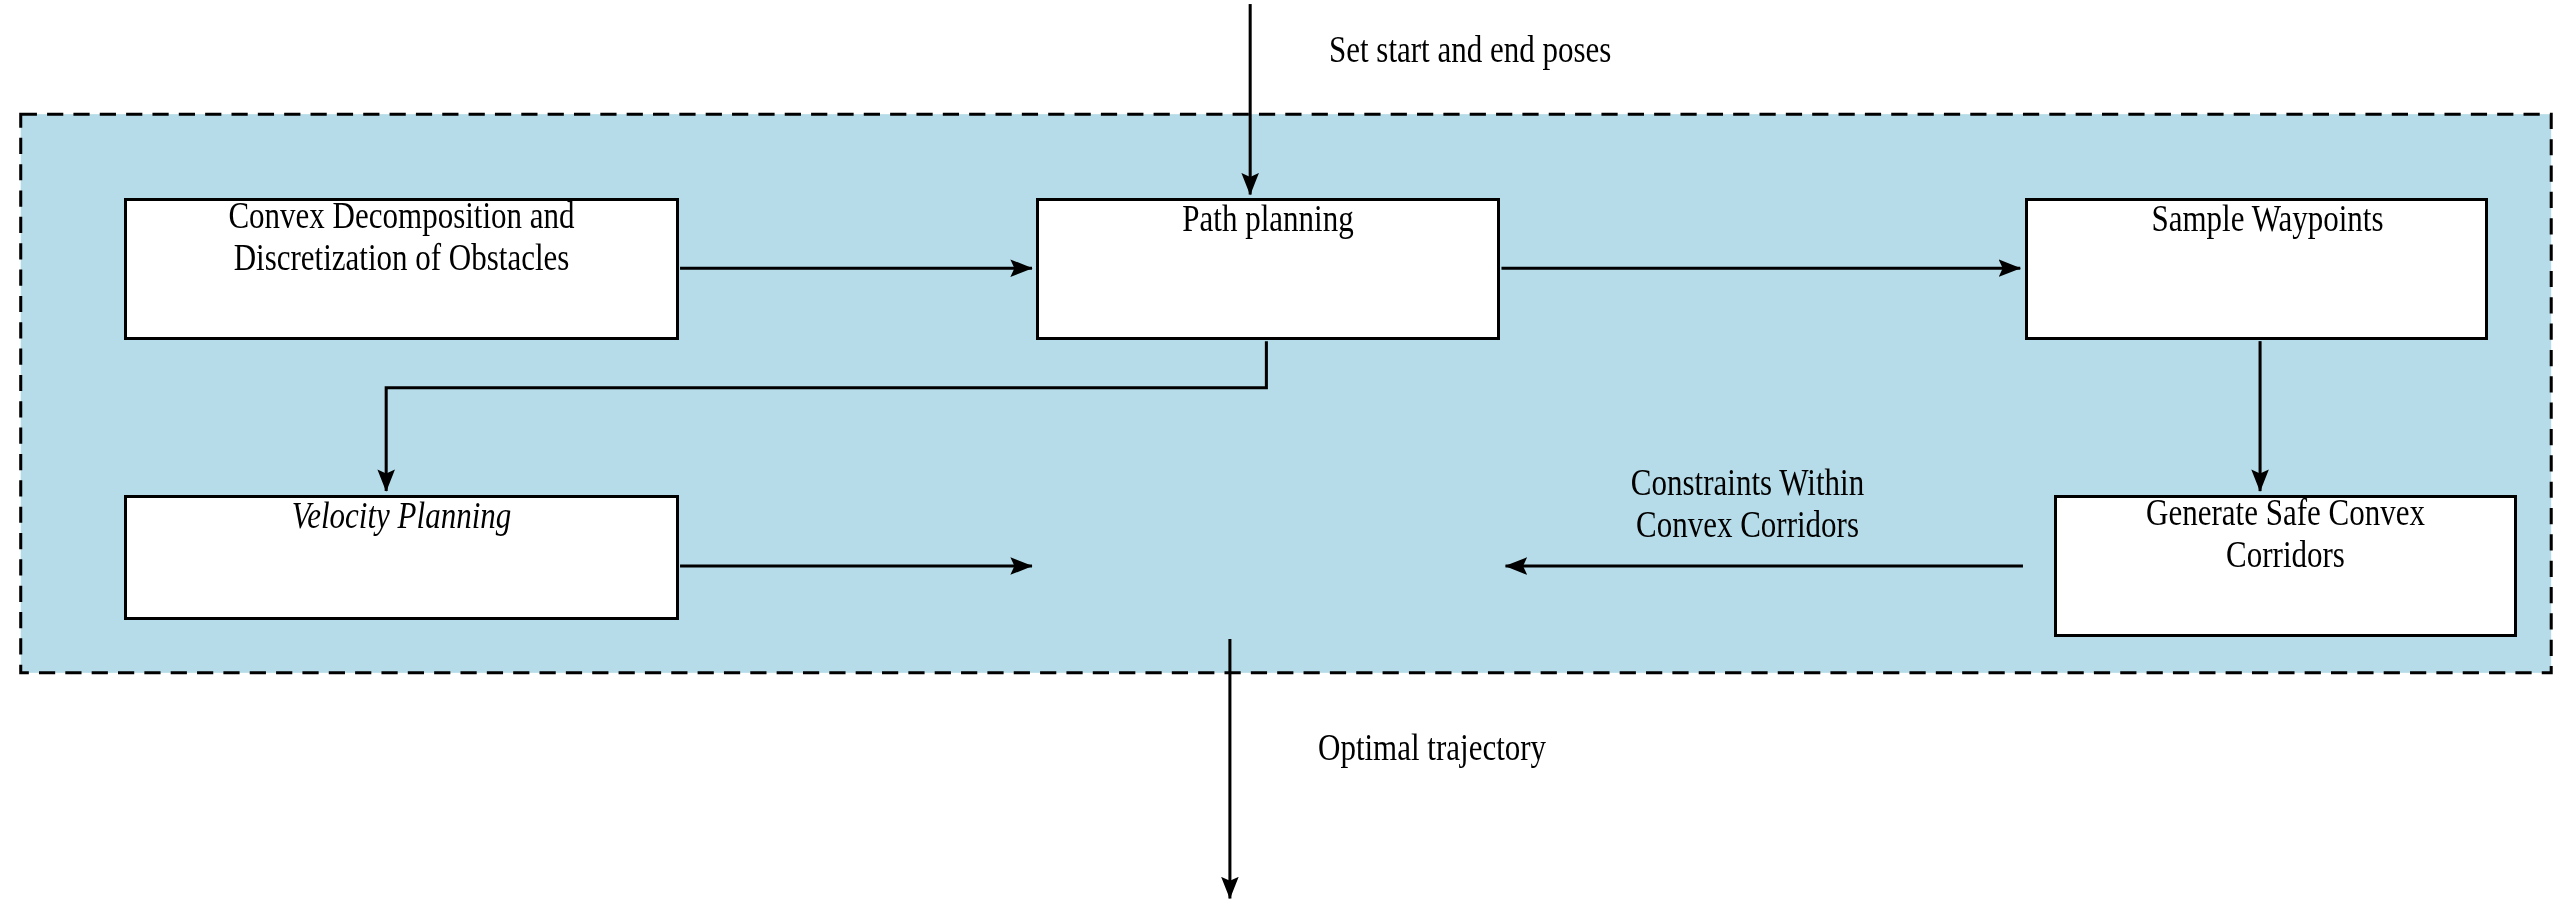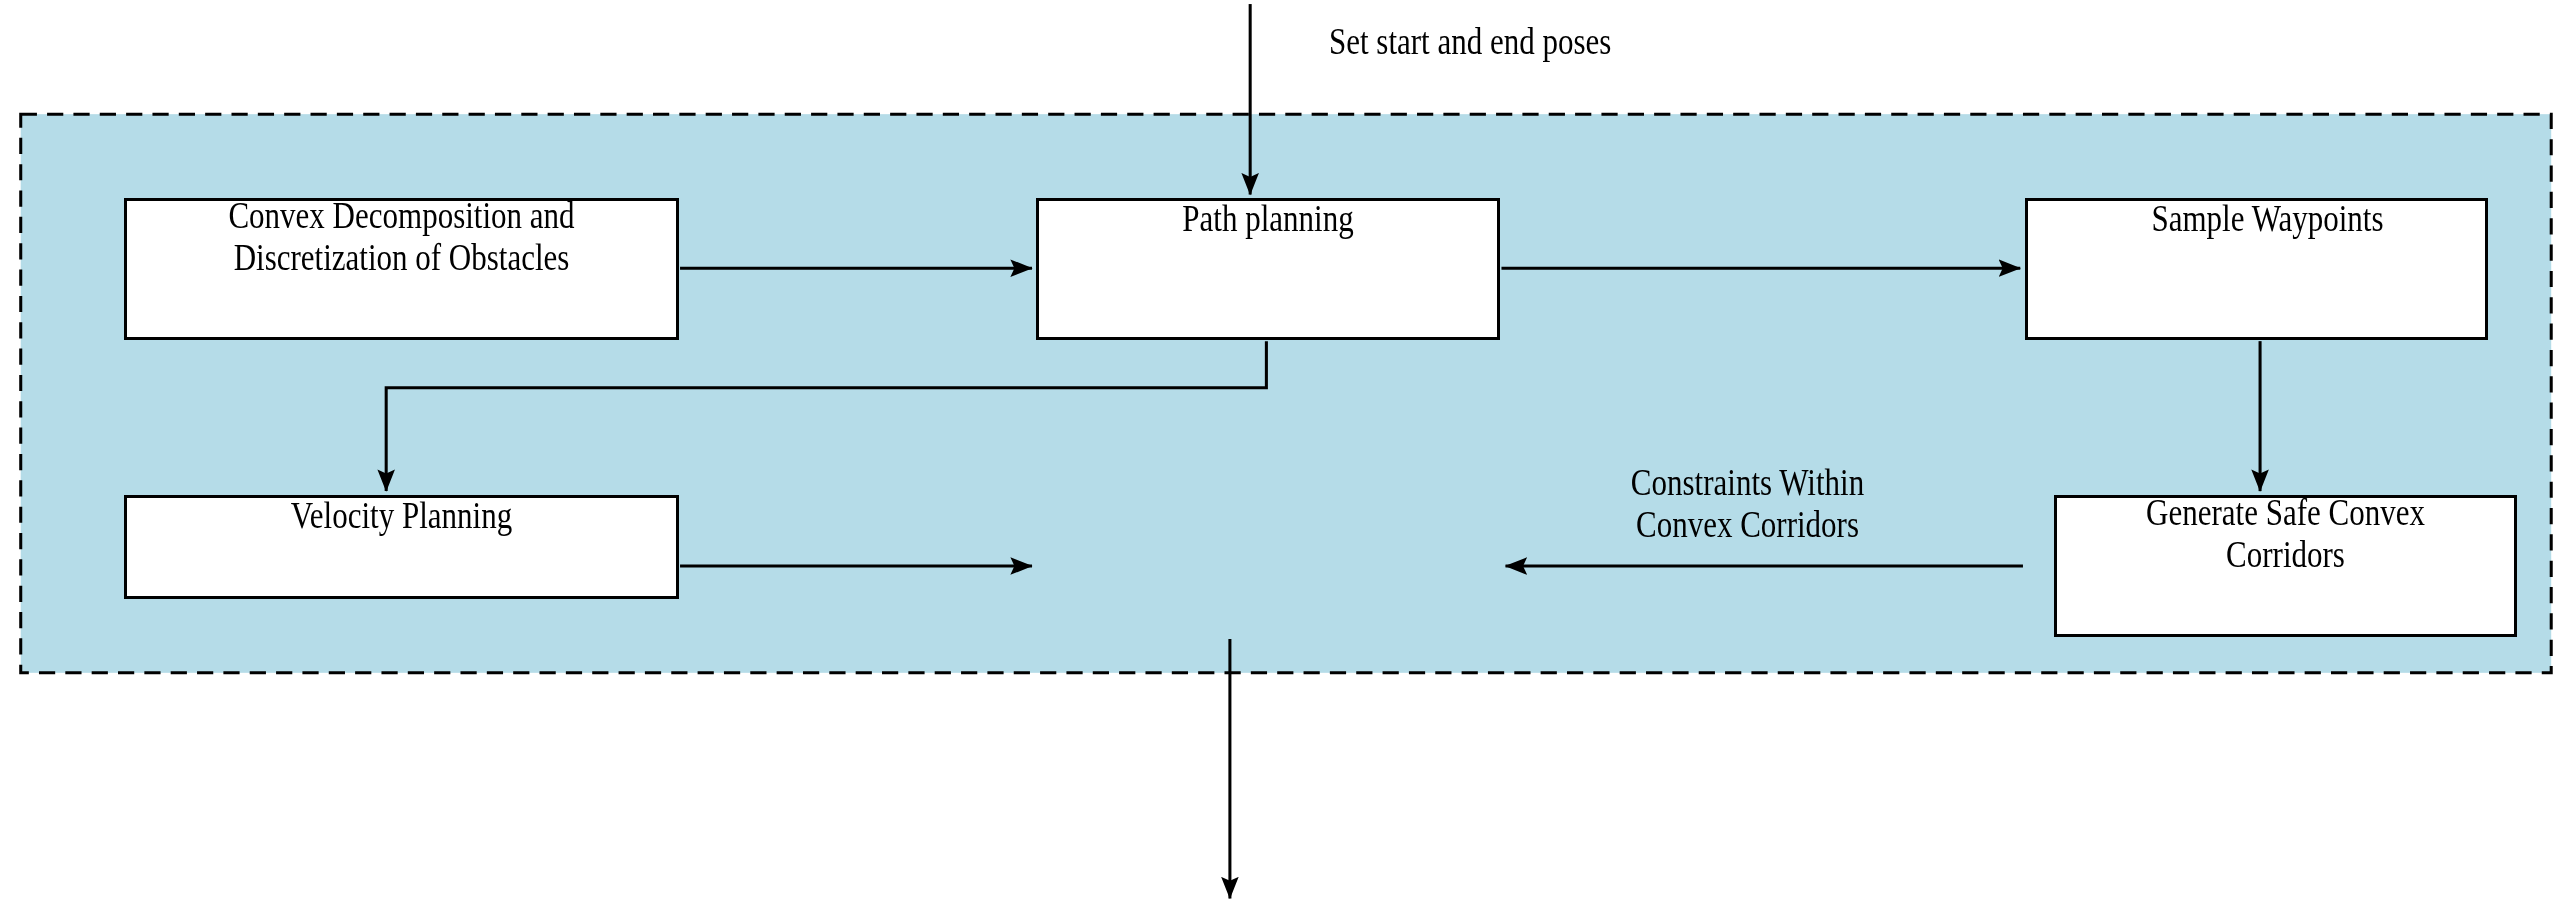--- a/index.html
+++ b/index.html
@@ -52,30 +52,30 @@
     color:#000;
     transform:scaleY(1.2);
     transform-origin:center;
     white-space:nowrap;
   }
   .txt span{display:block;}
   .edge-label{
     position:absolute;
     z-index:3;
     display:flex;
-    align-items:flex-start;
+    align-items:flex-end;
     color:#000;
   }
   .edge-label.centered{justify-content:center;text-align:center;}
   .edge-label.left-anchored .txt{transform-origin:left center;}
   
   #node-b1{left:124px;top:198px;width:555px;height:142px;}
   #node-b2{left:1036px;top:198px;width:464px;height:142px;}
   #node-b3{left:2025px;top:198px;width:463px;height:142px;padding-left:22px;}
-  #node-b4{left:124px;top:495px;width:555px;height:104px;}
+  #node-b4{left:124px;top:495px;width:555px;height:125px;font-style:italic;}
   #node-b5{left:1036px;top:495px;width:464px;height:142px;}
   #node-b6{left:2025px;top:495px;width:463px;height:142px;margin-left:29px;}
   #label-set-poses{left:1329px;top:24px;height:43px;}
   #label-initial-solution{left:731px;top:515px;width:270px;height:43px;}
   #label-constraints{left:1599px;top:468px;width:297px;height:70px;}
   #label-optimal-trajectory{left:1318px;top:722px;height:43px;}
 </style>
 </head>
 <body>
 
@@ -138,15 +138,18 @@
   </div>
 
 
   <div class="edge-label centered" id="label-constraints">
     <div class="txt">
       <span>Constraints Within</span>
       <span>Convex Corridors</span>
     </div>
   </div>
 
+  <div class="edge-label left-anchored" id="label-optimal-trajectory">
+    <div class="txt">Optimal trajectory</div>
+  </div>
 
 </div>
 
 
 </body></html>

